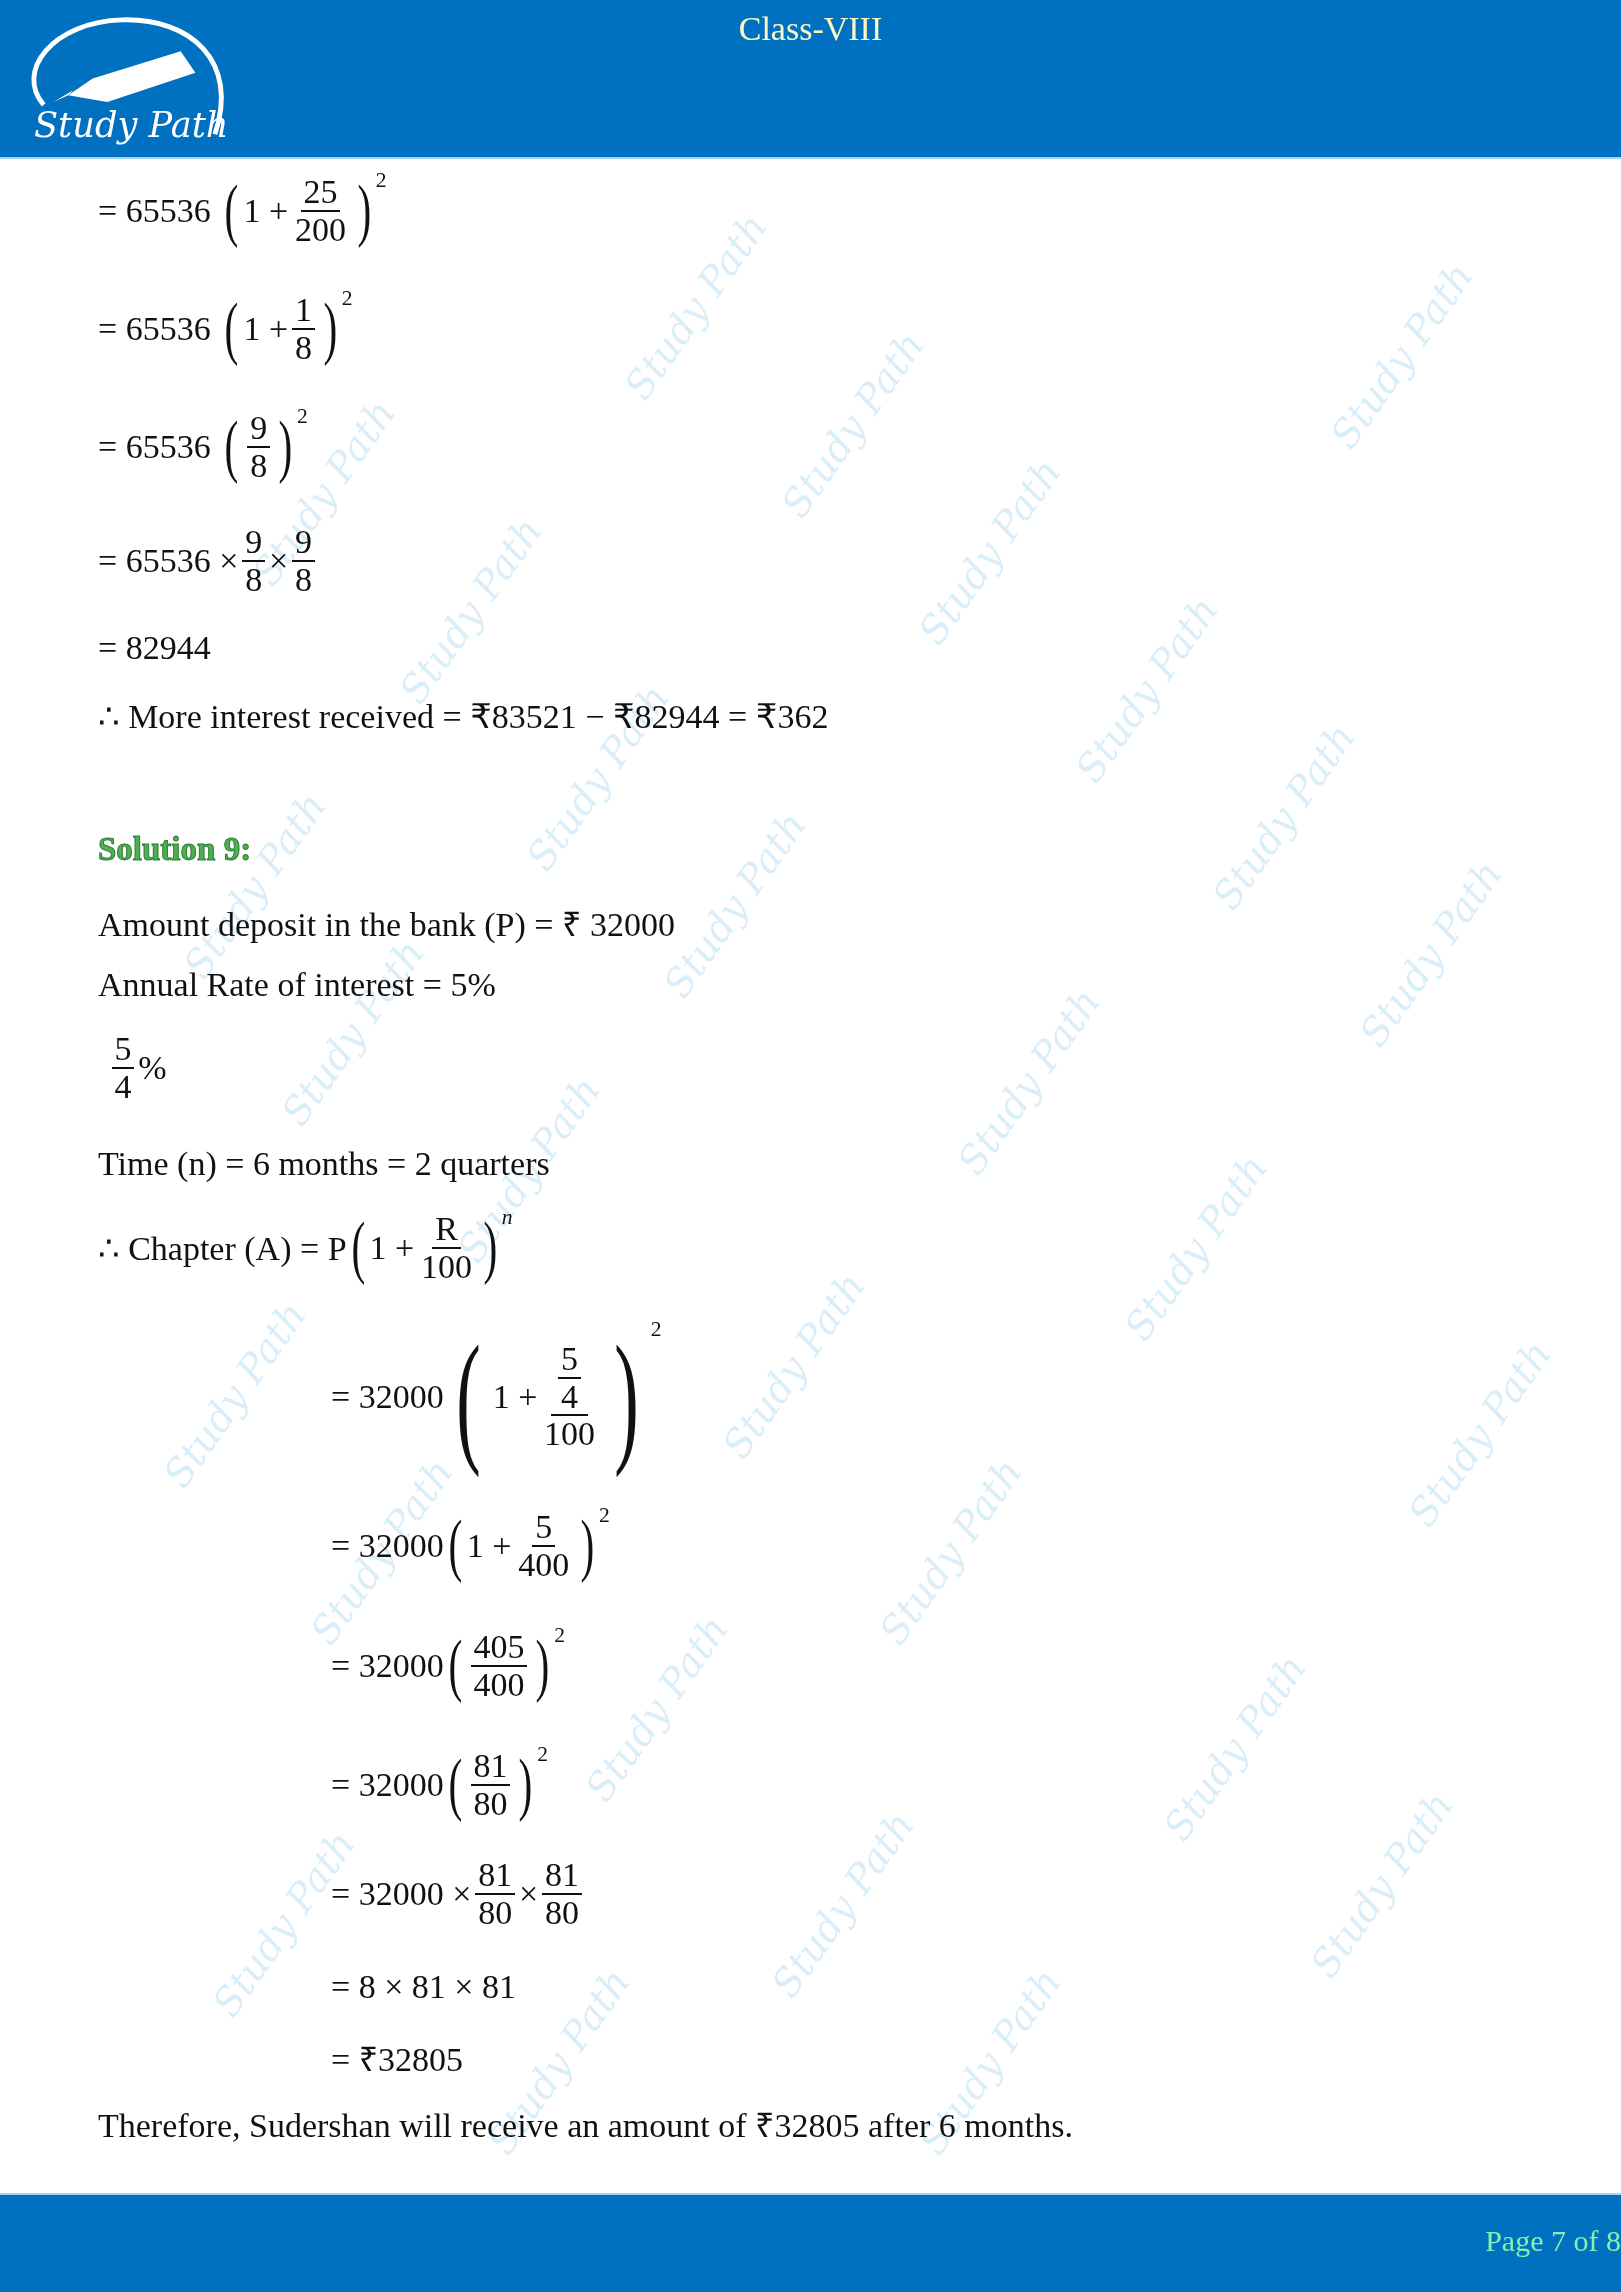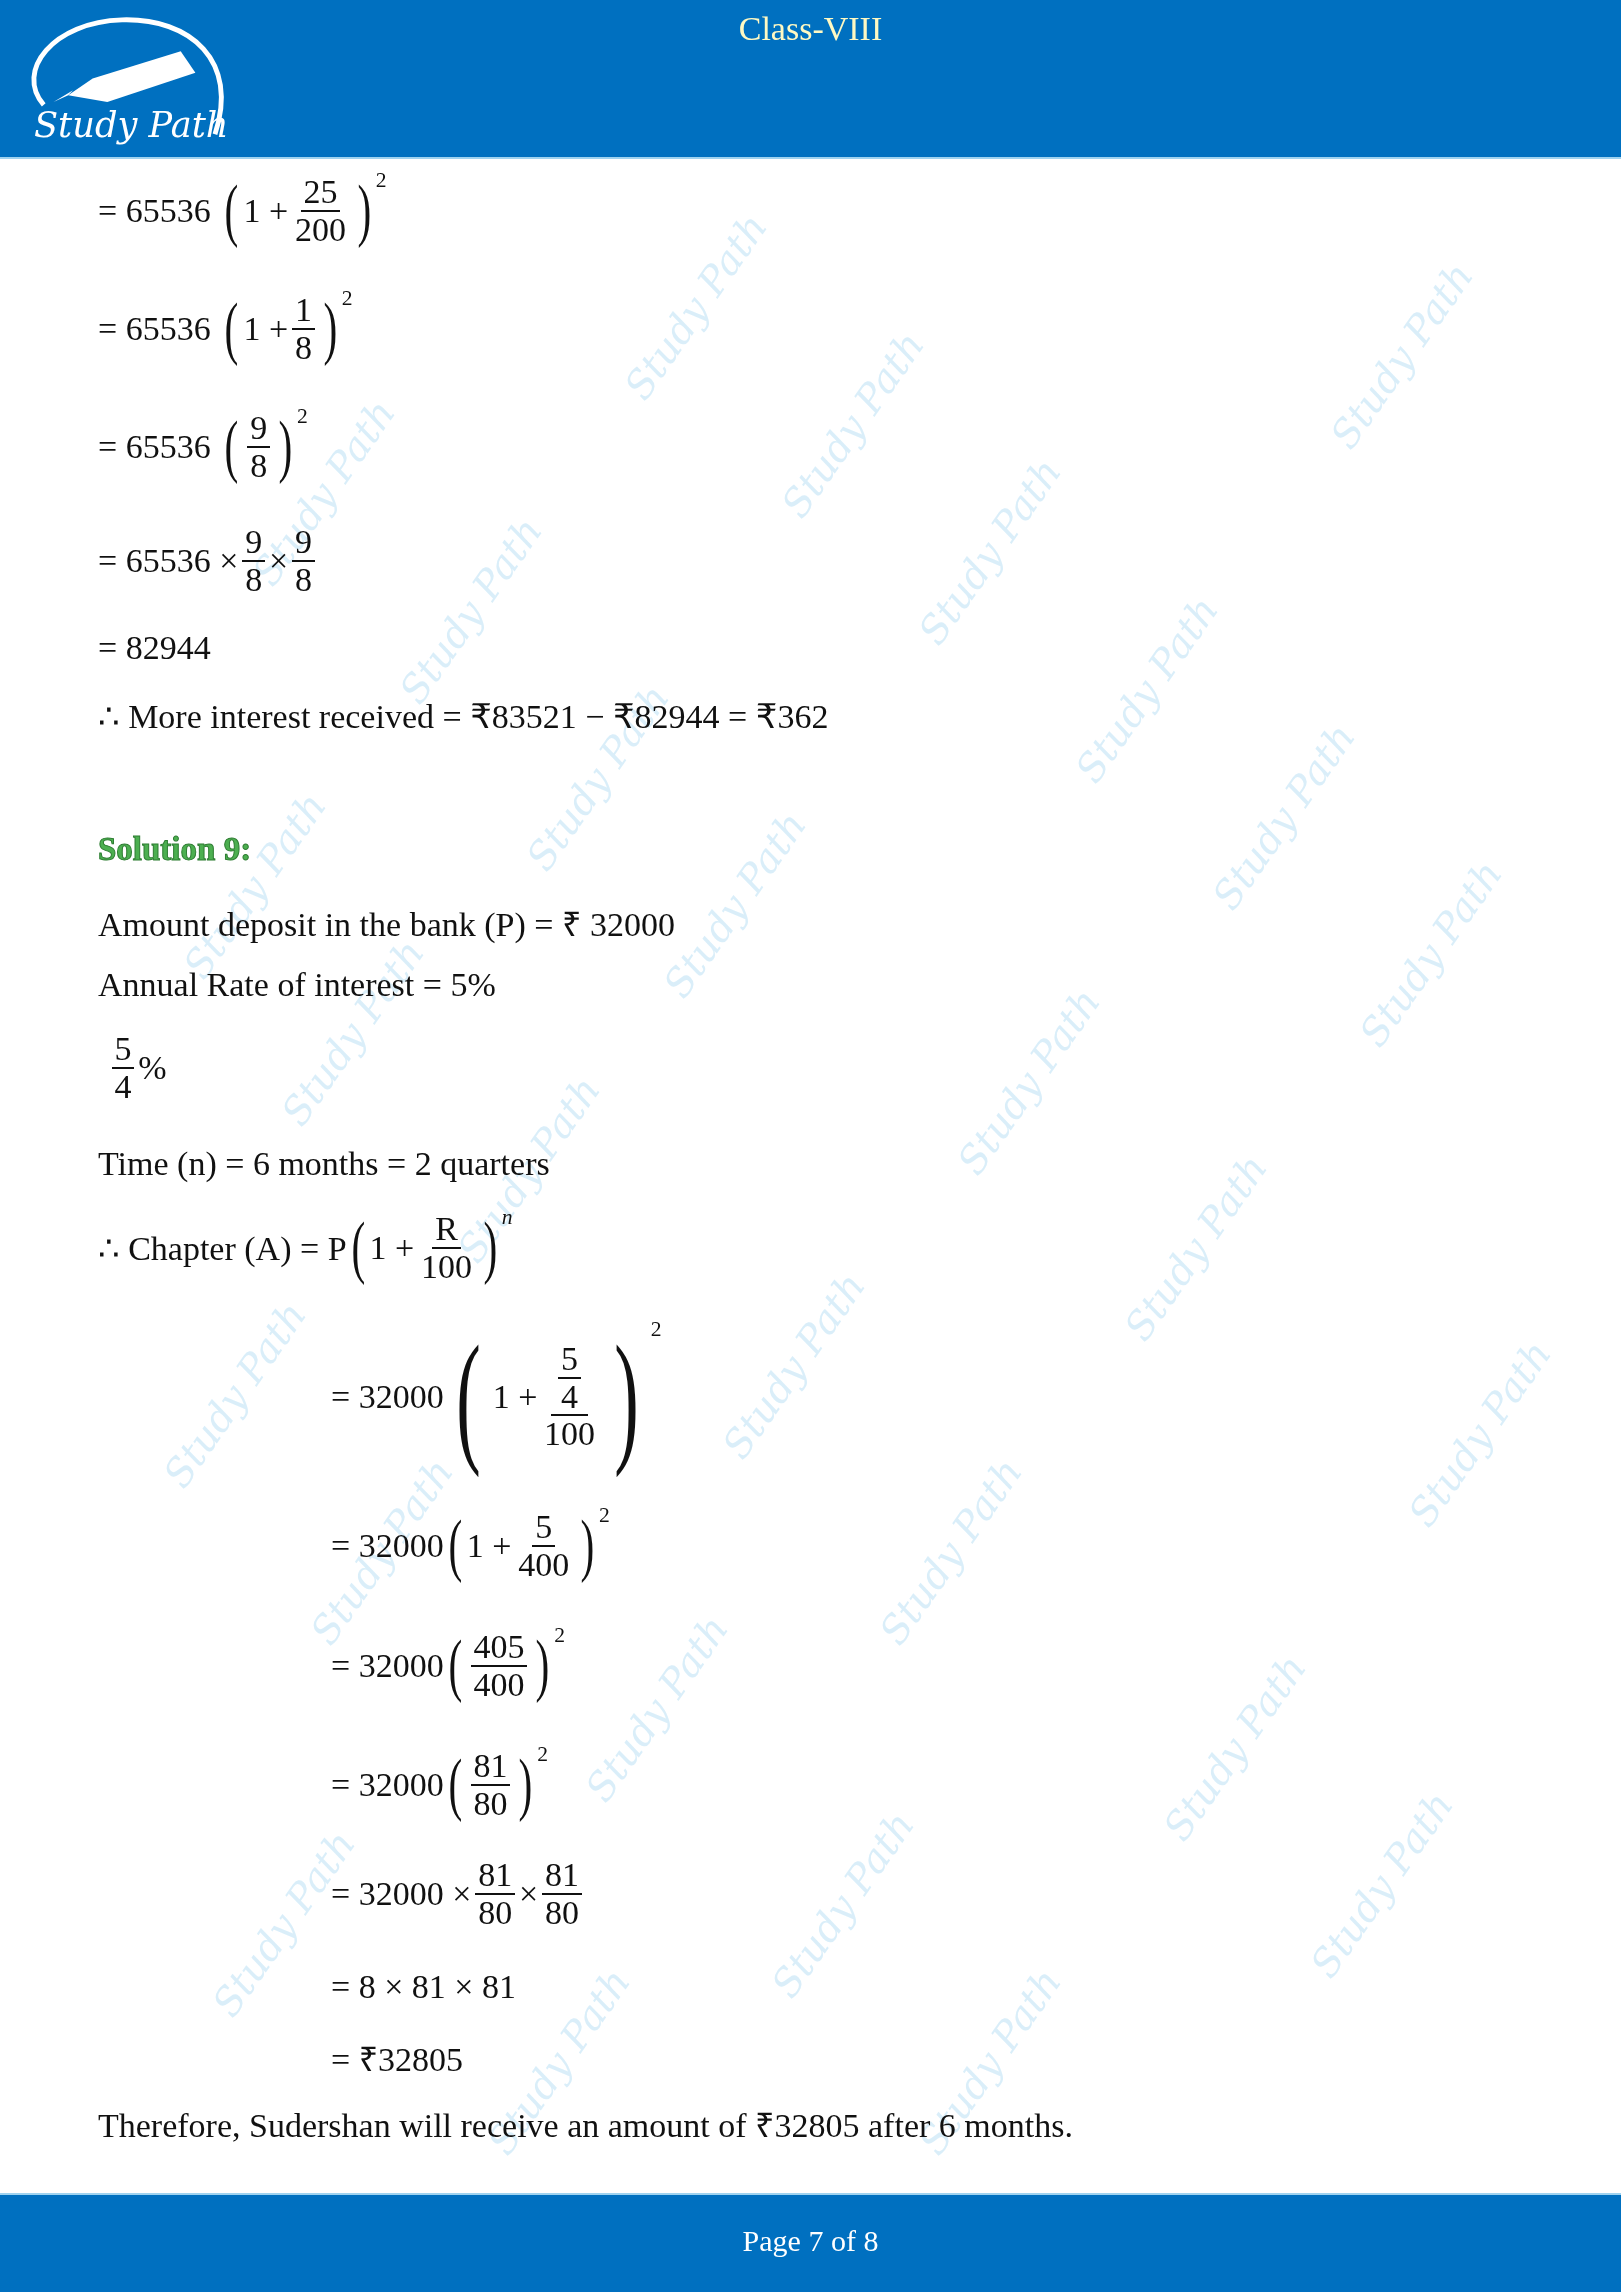--- a/index.html
+++ b/index.html
@@ -5,21 +5,21 @@
   html, body { margin:0; padding:0; }
   body { width:1621px; height:2293px; background:#ffffff; position:relative; overflow:hidden;
          font-family:"Liberation Serif", serif; color:#111; }
   .header { position:absolute; left:0; top:0; width:1621px; height:157px; background:#0070c0;
             border-bottom:2.9px solid #9fd3f0; }
   .header .titles { position:absolute; left:0; right:0; top:5.9px; text-align:center; color:#fef9c3;
             font-family:"Liberation Serif", serif; font-size:34px; line-height:45px; }
   .logo { position:absolute; left:13.7px; top:11.8px; width:216px; height:137px; }
   .footer { position:absolute; left:0; top:2193px; width:1621px; height:100px; background:#0070c0;
             border-top:2.9px solid #9fd3f0; }
-  .footer .pg { position:absolute; left:0; right:0; top:29px; text-align:center; color:#ffffff;
+  .footer .pg { position:absolute; left:0; right:0; top:29px; text-align:right; color:#86efac;
             font-size:30px; font-family:"Liberation Serif", serif; }
   .wm { position:absolute; color:#d4ecf9; font-family:"DejaVu Serif", serif; font-style:italic;
         font-size:39px; transform:rotate(-55deg); white-space:nowrap; opacity:.85; pointer-events:none; }
   .line { position:absolute; font-size:34px; white-space:nowrap; display:flex; align-items:center; }
   .frac { display:inline-flex; flex-direction:column; align-items:center; vertical-align:middle;
           margin:0 3.9px; line-height:1.05; }
   .frac .num { border-bottom:2px solid #111; padding:0 2.9px; }
   .frac .den { padding:0 2.9px; }
   .paren { font-size:69px; font-weight:200; line-height:1; transform:scaleX(.6); display:inline-block; }
   .paren.big { font-size:147px; transform:scaleX(.5); }

